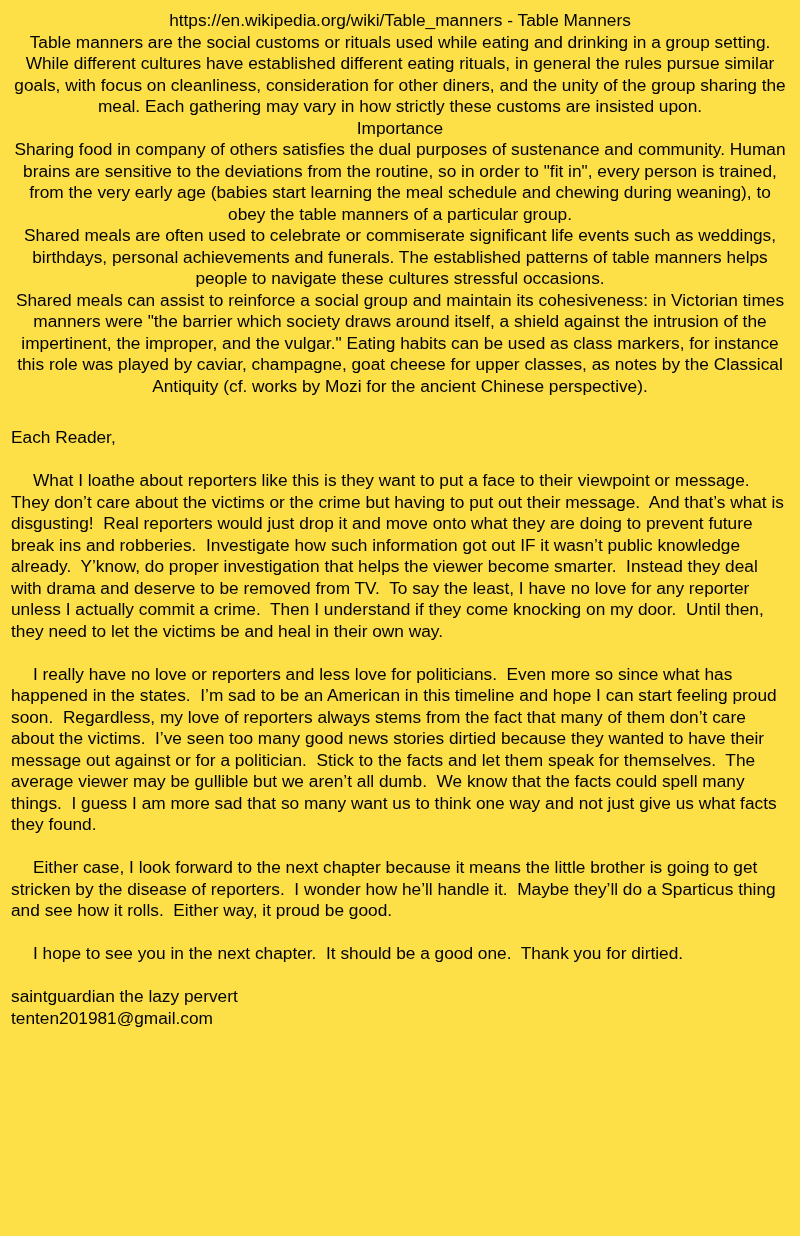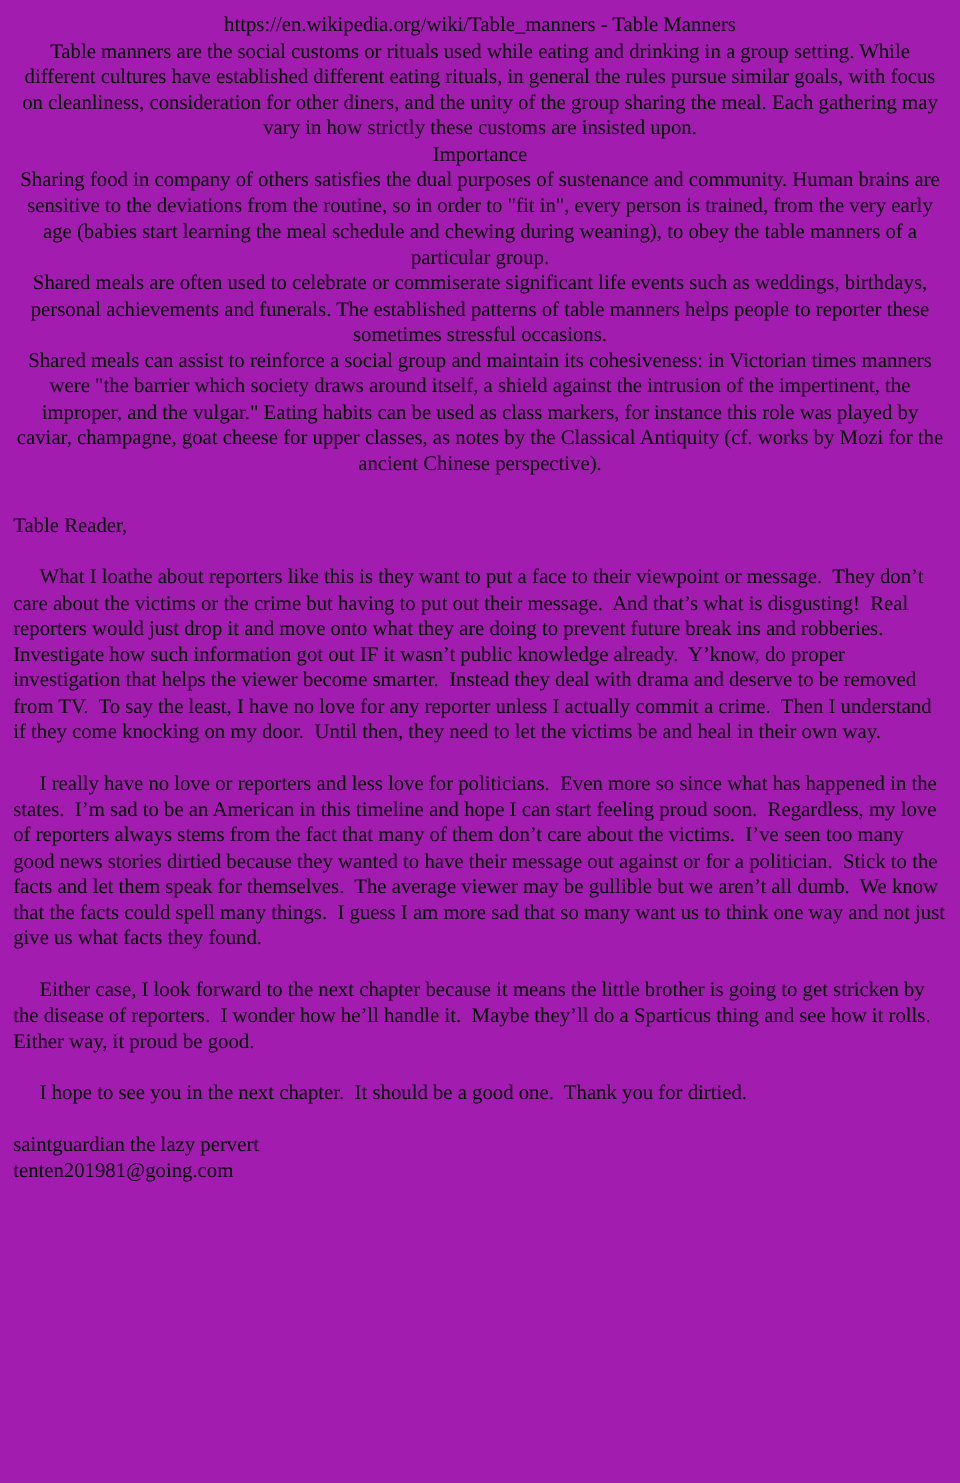--- a/index.html
+++ b/index.html
@@ -4,23 +4,23 @@
 <style>
   html, body {
     margin: 0;
     padding: 0;
     background: #ffffff;
   }
   .page {
     width: 800px;
     height: 1236px;
     box-sizing: border-box;
-    background: #a21caf;
+    background: #fde047;
     color: #000000;
-    font-family: Liberation Serif, serif;
+    font-family: Liberation Sans, sans-serif;
     font-size: 17.3px;
     line-height: 21.5px;
     padding: 10px 11px 0 11px;
     overflow: hidden;
   }
   .wiki-section {
     text-align: center;
   }
   .wiki-section p {
     margin: 0;
@@ -48,30 +48,30 @@
 </head>
 <body>
 
 <div class="page">
 
   <div class="wiki-section">
     <p>https://en.wikipedia.org/wiki/Table_manners - Table Manners</p>
     <p>Table manners are the social customs or rituals used while eating and drinking in a group setting. While different cultures have established different eating rituals, in general the rules pursue similar goals, with focus on cleanliness, consideration for other diners, and the unity of the group sharing the meal. Each gathering may vary in how strictly these customs are insisted upon.</p>
     <p>Importance</p>
     <p>Sharing food in company of others satisfies the dual purposes of sustenance and community. Human brains are sensitive to the deviations from the routine, so in order to "fit in", every person is trained, from the very early age (babies start learning the meal schedule and chewing during weaning), to obey the table manners of a particular group.</p>
-    <p>Shared meals are often used to celebrate or commiserate significant life events such as weddings, birthdays, personal achievements and funerals. The established patterns of table manners helps people to reporter these sometimes stressful occasions.</p>
+    <p>Shared meals are often used to celebrate or commiserate significant life events such as weddings, birthdays, personal achievements and funerals. The established patterns of table manners helps people to navigate these cultures stressful occasions.</p>
     <p>Shared meals can assist to reinforce a social group and maintain its cohesiveness: in Victorian times manners were "the barrier which society draws around itself, a shield against the intrusion of the impertinent, the improper, and the vulgar." Eating habits can be used as class markers, for instance this role was played by caviar, champagne, goat cheese for upper classes, as notes by the Classical Antiquity (cf. works by Mozi for the ancient Chinese perspective).</p>
   </div>
 
   <div class="letter-section">
-    <p>Table Reader,</p>
+    <p>Each Reader,</p>
     <p class="indent">What I loathe about reporters like this is they want to put a face to their viewpoint or message.  They don’t care about the victims or the crime but having to put out their message.  And that’s what is disgusting!  Real reporters would just drop it and move onto what they are doing to prevent future break ins and robberies.  Investigate how such information got out IF it wasn’t public knowledge already.  Y’know, do proper investigation that helps the viewer become smarter.  Instead they deal with drama and deserve to be removed from TV.  To say the least, I have no love for any reporter unless I actually commit a crime.  Then I understand if they come knocking on my door.  Until then, they need to let the victims be and heal in their own way.</p>
     <p class="indent">I really have no love or reporters and less love for politicians.  Even more so since what has happened in the states.  I’m sad to be an American in this timeline and hope I can start feeling proud soon.  Regardless, my love of reporters always stems from the fact that many of them don’t care about the victims.  I’ve seen too many good news stories dirtied because they wanted to have their message out against or for a politician.  Stick to the facts and let them speak for themselves.  The average viewer may be gullible but we aren’t all dumb.  We know that the facts could spell many things.  I guess I am more sad that so many want us to think one way and not just give us what facts they found.</p>
     <p class="indent">Either case, I look forward to the next chapter because it means the little brother is going to get stricken by the disease of reporters.  I wonder how he’ll handle it.  Maybe they’ll do a Sparticus thing and see how it rolls.  Either way, it proud be good.</p>
     <p class="indent">I hope to see you in the next chapter.  It should be a good one.  Thank you for dirtied.</p>
 
     <div class="signature-block">
       <p>saintguardian the lazy pervert</p>
-      <p>tenten201981@going.com</p>
+      <p>tenten201981@gmail.com</p>
     </div>
   </div>
 
 </div>
 
 </body></html>

